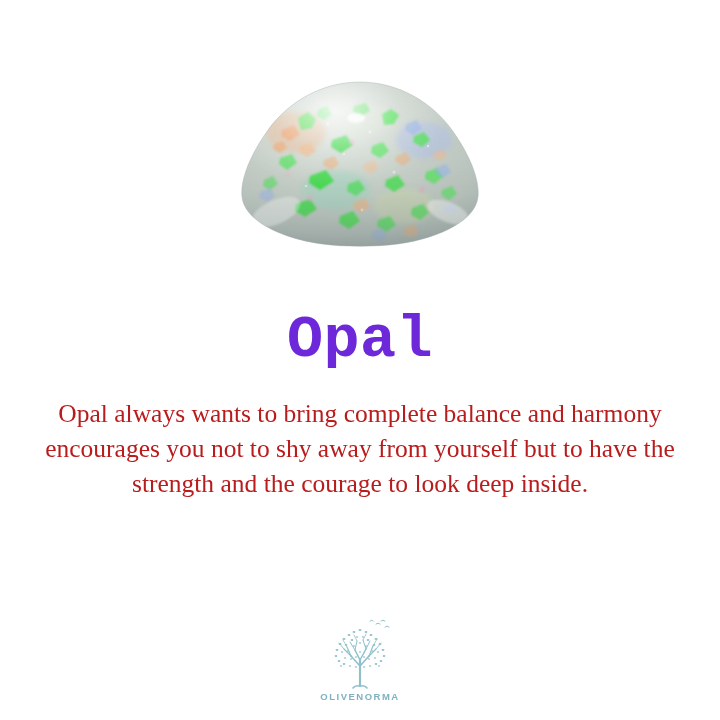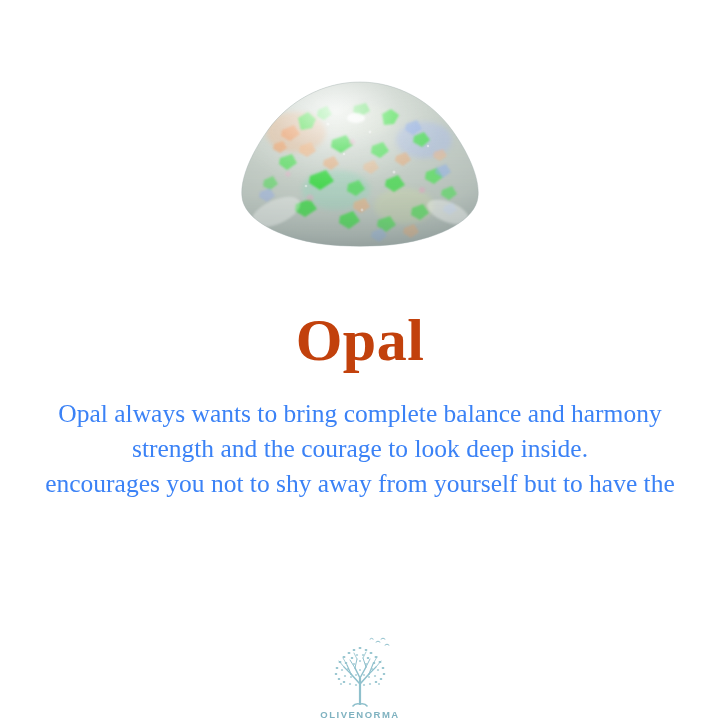--- a/index.html
+++ b/index.html
@@ -35,24 +35,24 @@
     align-items: flex-end;
     justify-content: center;
   }
   .gem-svg {
     display: block;
     margin-bottom: 14px;
   }
 
   
   .title {
-    font-family: Liberation Serif, serif;
+    font-family: Liberation Mono, monospace;
     font-size: 60px;
     font-weight: 700;
-    color: #c2410c;
+    color: #6d28d9;
     line-height: 1;
     letter-spacing: 0.5px;
     margin: 0;
     padding-top: 48px;
     text-align: center;
   }
 
   
   .subtitle {
     font-family: "Liberation Sans", "DejaVu Sans", sans-serif;
@@ -68,27 +68,28 @@
 
   
   .body-copy {
     width: 668px;
     margin: 0;
     padding-top: 26px;
     text-align: center;
     font-family: "Liberation Serif", "DejaVu Serif", serif;
     font-size: 25.5px;
     line-height: 35px;
-    color: #3b82f6;
+    color: #b91c1c;
   }
   .body-copy .ln { display: block; }
 
   
   .footer {
     margin-top: auto;
+    padding-bottom: 18px;
     display: flex;
     flex-direction: column;
     align-items: center;
   }
   .logo-mark { display: block; }
   .brand {
     font-family: "Liberation Sans", "DejaVu Sans", sans-serif;
     font-size: 9.5px;
     font-weight: 600;
     letter-spacing: 1.5px;
@@ -233,22 +234,22 @@
                C 4 100, 14 75, 32 50
                C 52 22, 86 2, 124 2 Z" fill="none" stroke="#9fabab" stroke-width="1" opacity="0.35"></path>
     </svg>
   </div>
 
   <h1 class="title">Opal</h1>
 
 
   <p class="body-copy">
     <span class="ln">Opal always wants to bring complete balance and harmony</span>
+    <span class="ln">encourages you not to shy away from yourself but to have the</span>
     <span class="ln">strength and the courage to look deep inside.</span>
-    <span class="ln">encourages you not to shy away from yourself but to have the</span>
   </p>
 
   <div class="footer">
     <svg class="logo-mark" width="78" height="74" viewBox="0 0 78 74" aria-hidden="true">
       <g stroke="#8fc0cc" stroke-width="1" fill="none" stroke-linecap="round">
 
         <path d="M39 70 L39 44" stroke-width="2.2"></path>
         <path d="M39 70 q-5 -1 -7 2" stroke-width="1.6"></path>
         <path d="M39 70 q5 -1 7 2" stroke-width="1.6"></path>
 

